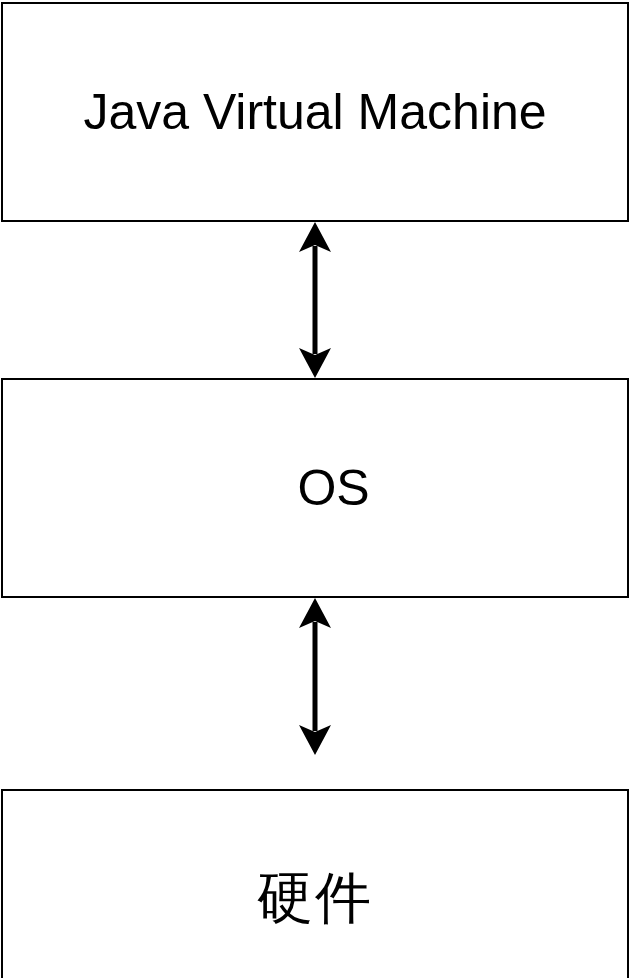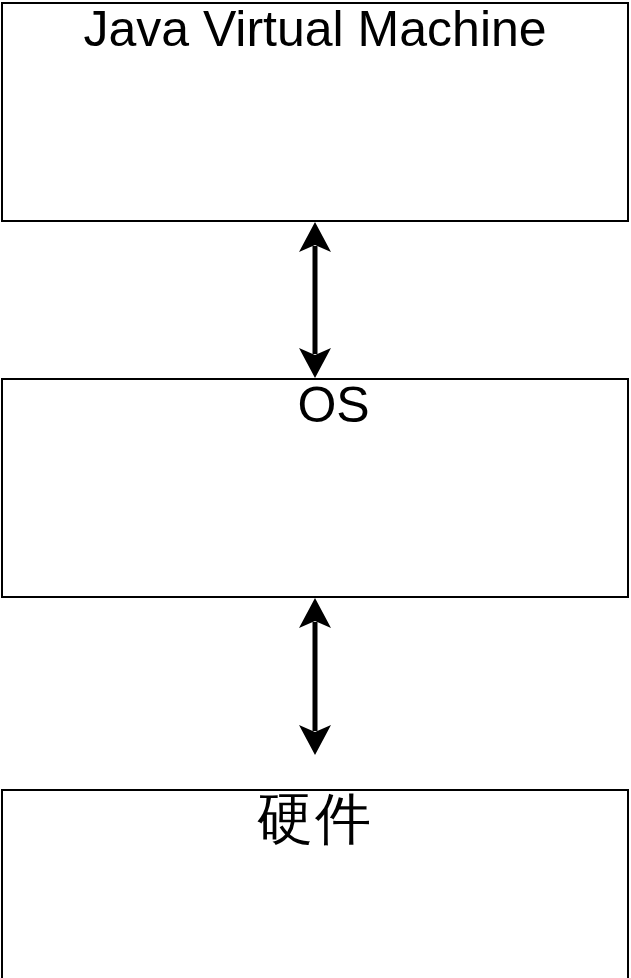--- a/index.html
+++ b/index.html
@@ -15,21 +15,21 @@
     font-family: "Liberation Sans", "DejaVu Sans", sans-serif;
     overflow: hidden;
   }
   .layer-box {
     position: absolute;
     left: 1px;
     width: 624px;
     border: 2px solid #000000;
     background: #ffffff;
     display: flex;
-    align-items: flex-start;
+    align-items: center;
     justify-content: center;
     box-sizing: content-box;
   }
   .layer-box .label {
     color: #000000;
     white-space: nowrap;
     line-height: 1;
   }
   #box-jvm   { top: 2px;   height: 216px; }
   #box-os    { top: 378px; height: 216px; }

